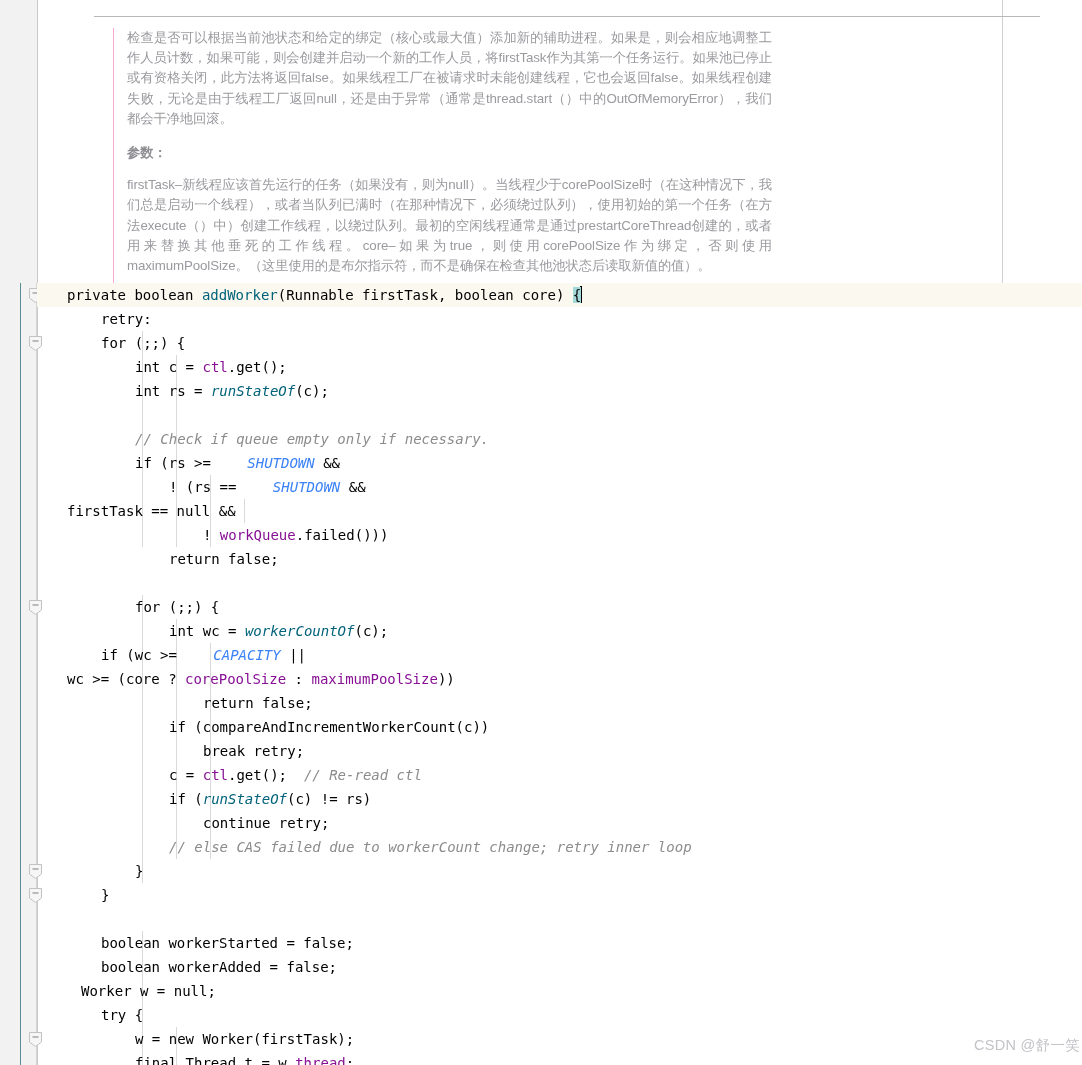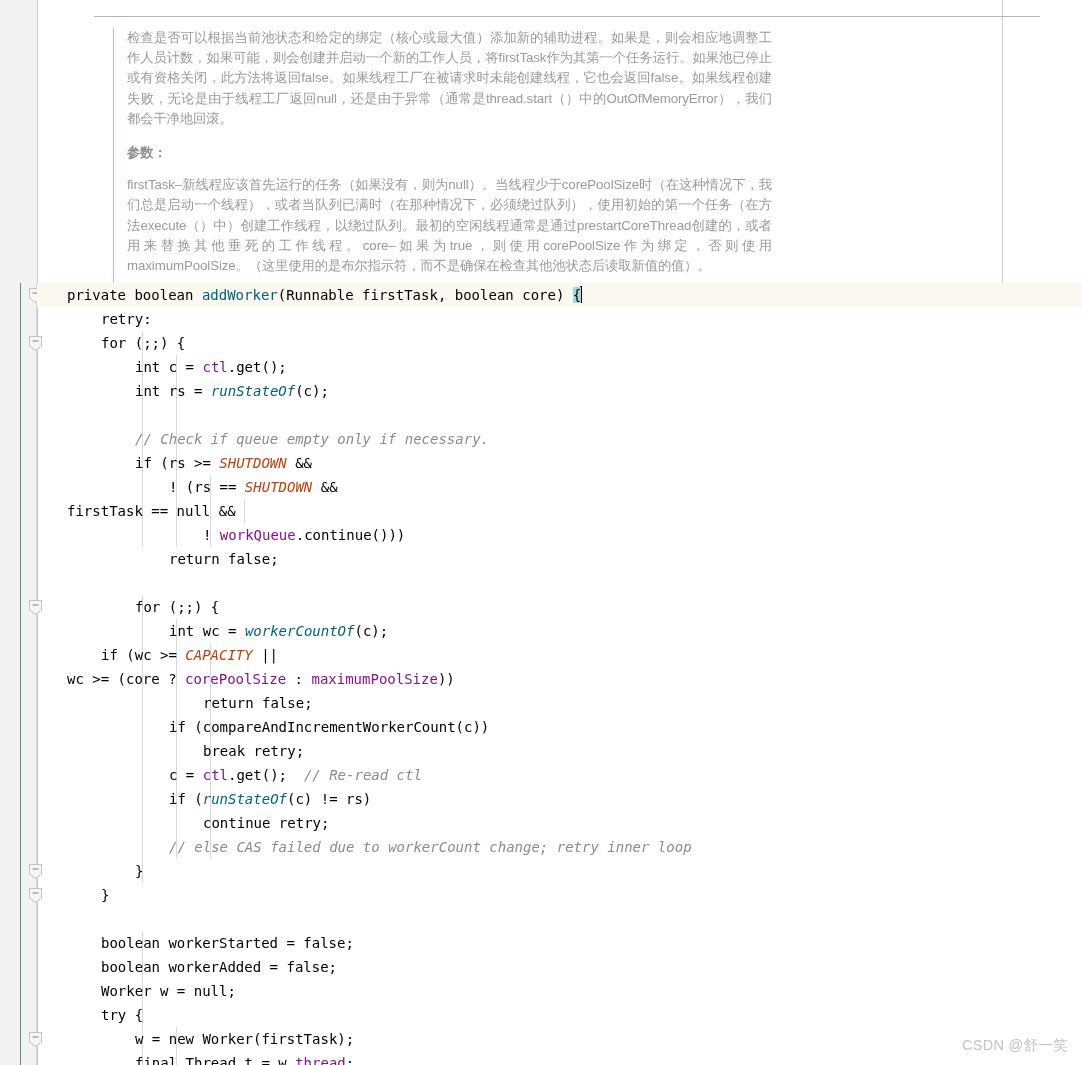--- a/index.html
+++ b/index.html
@@ -113,21 +113,21 @@
     width: 1082px; height: 24px;
     background: #fbf8ef;
   }
 
   
   .kw   { color: #000000; }
   .ident{ color: #000000; }
   .fn   { color: #00627a; }
   .field{ color: #871094; }
   .static-fn { color: #00627a; font-style: italic; }
-  .static-field { color: #c2410c; font-style: italic; }
+  .static-field { color: #3b82f6; font-style: italic; margin-left: 28px; }
   .cmt  { color: #8c8c8c; font-style: italic; }
 
   
   .caretbox {
     background: #a5d8d8;
     position: relative;
   }
   .caret {
     display: inline-block;
     width: 0; border-left: 2px solid #000;
@@ -153,21 +153,21 @@
   
   #bulb {
     position: absolute;
     left: 46px; top: 4px;
     width: 17px; height: 17px;
   }
 
   
   #watermark {
     position: absolute;
-    right: 14px; bottom: 10px;
+    right: 2px; bottom: 10px;
     color: #c3c3c8;
     font-size: 14.5px;
     font-family: "Liberation Sans", sans-serif;
     letter-spacing: 0.3px;
     margin-left: 6px;
   }
 </style>
 </head>
 <body>
 
@@ -259,39 +259,39 @@
       <div class="line hl" style="padding-left: 30px;"><span class="kw">private </span><span class="kw">boolean </span><span class="fn">addWorker</span><span class="ident">(</span><span class="ident">Runnable</span><span class="ident"> firstTask, </span><span class="kw">boolean</span><span class="ident"> core) </span><span class="caretbox">{</span><span class="caret"></span></div>
       <div class="line" style="padding-left: 64px;"><span class="ident">retry:</span></div>
       <div class="line" style="padding-left: 64px;"><span class="kw">for</span><span class="ident"> (;;) {</span></div>
       <div class="line" style="padding-left: 98px;"><span class="kw">int</span><span class="ident"> c = </span><span class="field">ctl</span><span class="ident">.get();</span></div>
       <div class="line" style="padding-left: 98px;"><span class="kw">int</span><span class="ident"> rs = </span><span class="static-fn">runStateOf</span><span class="ident">(c);</span></div>
       <div class="line" style="padding-left: 30px;"><span class="ident"></span></div>
       <div class="line" style="padding-left: 98px;"><span class="cmt">// Check if queue empty only if necessary.</span></div>
       <div class="line" style="padding-left: 98px;"><span class="kw">if</span><span class="ident"> (rs &gt;= </span><span class="static-field">SHUTDOWN</span><span class="ident"> &amp;&amp;</span></div>
       <div class="line" style="padding-left: 132px;"><span class="ident">! (rs == </span><span class="static-field">SHUTDOWN</span><span class="ident"> &amp;&amp;</span></div>
       <div class="line" style=""><span class="ident">firstTask == </span><span class="kw">null</span><span class="ident"> &amp;&amp;</span></div>
-      <div class="line" style="padding-left: 166px;"><span class="ident">! </span><span class="field">workQueue</span><span class="ident">.continue()))</span></div>
+      <div class="line" style="padding-left: 166px;"><span class="ident">! </span><span class="field">workQueue</span><span class="ident">.failed()))</span></div>
       <div class="line" style="padding-left: 132px;"><span class="kw">return</span><span class="ident"> </span><span class="kw">false</span><span class="ident">;</span></div>
       <div class="line" style="padding-left: 30px;"><span class="ident"></span></div>
       <div class="line" style="padding-left: 98px;"><span class="kw">for</span><span class="ident"> (;;) {</span></div>
       <div class="line" style="padding-left: 132px;"><span class="kw">int</span><span class="ident"> wc = </span><span class="static-fn">workerCountOf</span><span class="ident">(c);</span></div>
       <div class="line" style="padding-left: 64px;"><span class="kw">if</span><span class="ident"> (wc &gt;= </span><span class="static-field">CAPACITY</span><span class="ident"> ||</span></div>
       <div class="line" style=""><span class="ident">wc &gt;= (core ? </span><span class="field">corePoolSize</span><span class="ident"> : </span><span class="field">maximumPoolSize</span><span class="ident">))</span></div>
       <div class="line" style="padding-left: 166px;"><span class="kw">return</span><span class="ident"> </span><span class="kw">false</span><span class="ident">;</span></div>
       <div class="line" style="padding-left: 132px;"><span class="kw">if</span><span class="ident"> (compareAndIncrementWorkerCount(c))</span></div>
       <div class="line" style="padding-left: 166px;"><span class="kw">break</span><span class="ident"> retry;</span></div>
       <div class="line" style="padding-left: 132px;"><span class="ident">c = </span><span class="field">ctl</span><span class="ident">.get();  </span><span class="cmt">// Re-read ctl</span></div>
       <div class="line" style="padding-left: 132px;"><span class="kw">if</span><span class="ident"> (</span><span class="static-fn">runStateOf</span><span class="ident">(c) != rs)</span></div>
       <div class="line" style="padding-left: 166px;"><span class="kw">continue</span><span class="ident"> retry;</span></div>
       <div class="line" style="padding-left: 132px;"><span class="cmt">// else CAS failed due to workerCount change; retry inner loop</span></div>
       <div class="line" style="padding-left: 98px;"><span class="ident">}</span></div>
       <div class="line" style="padding-left: 64px;"><span class="ident">}</span></div>
       <div class="line" style="padding-left: 30px;"><span class="ident"></span></div>
       <div class="line" style="padding-left: 64px;"><span class="kw">boolean</span><span class="ident"> workerStarted = </span><span class="kw">false</span><span class="ident">;</span></div>
       <div class="line" style="padding-left: 64px;"><span class="kw">boolean</span><span class="ident"> workerAdded = </span><span class="kw">false</span><span class="ident">;</span></div>
-      <div class="line" style="padding-left: 64px;"><span class="ident">Worker w = </span><span class="kw">null</span><span class="ident">;</span></div>
+      <div class="line" style="padding-left: 44px;"><span class="ident">Worker w = </span><span class="kw">null</span><span class="ident">;</span></div>
       <div class="line" style="padding-left: 64px;"><span class="kw">try</span><span class="ident"> {</span></div>
       <div class="line" style="padding-left: 98px;"><span class="ident">w = </span><span class="kw">new</span><span class="ident"> Worker(firstTask);</span></div>
       <div class="line" style="padding-left: 98px;"><span class="kw">final</span><span class="ident"> Thread t = w.</span><span class="field">thread</span><span class="ident">;</span></div>
     </div>
 </div>
 
 <div id="watermark">CSDN @舒一笑</div>
 
 </body></html>

